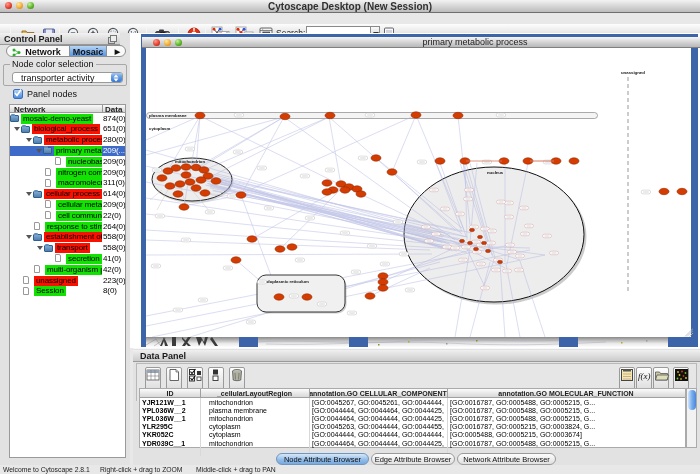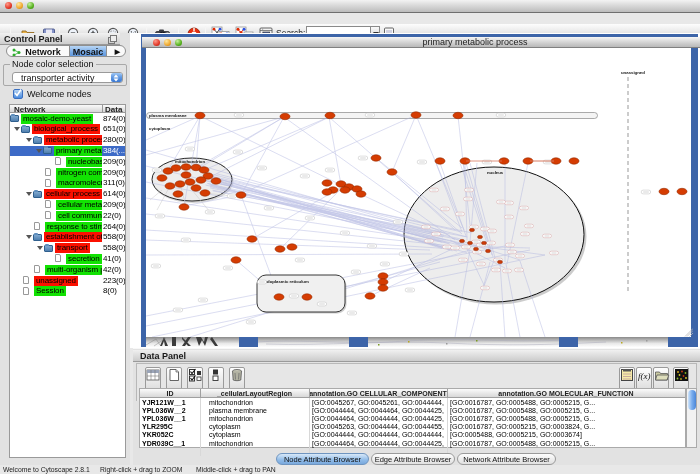--- a/index.html
+++ b/index.html
@@ -86,20 +86,21 @@
 
 #sbar{left:0;top:465px;width:700px;height:9px;background:#e8e8e8;font-size:6.8px;color:#222}
 #sbar span{position:absolute;top:1px}
 .icon{position:absolute;top:2px}
 </style></head><body>
 <div id="app">
 <div id="mtb" class="abs">
 <div class="light" style="left:5px;background:radial-gradient(circle at 35% 30%,#ff9a8a,#e33a2a 60%,#a81500)"></div>
 <div class="light" style="left:16px;background:radial-gradient(circle at 35% 30%,#ffe9a0,#f0a82f 60%,#c07800)"></div>
 <div class="light" style="left:27px;background:radial-gradient(circle at 35% 30%,#c8f0a0,#58b220 60%,#2f7e00)"></div>
+<div class="t">Cytoscape Desktop (New Session)</div>
     </div>
 <div id="tbar" class="abs">
       <div class="tsep" style="left:10px"></div>
       <div class="tsep" style="left:59px"></div>
       <div class="tsep" style="left:146px"></div>
       <div class="tsep" style="left:178px"></div>
       <div class="tsep" style="left:205px"></div>
       <svg class="icon" style="left:20px" width="16" height="16">
         <path d="M2 5 L6 5 L7 6.5 L14 6.5 L14 13 L2 13 Z" fill="#e8b24a" stroke="#8a6014" stroke-width="0.8"></path>
         <path d="M3.5 8 L14.5 8 L13 13 L2 13 Z" fill="#f5cf80" stroke="#8a6014" stroke-width="0.8"></path>
@@ -730,21 +731,21 @@
 <svg style="position:absolute;right:2px;top:1px" width="8" height="8">
           <path d="M4 0.5 L6.5 3.5 L1.5 3.5 Z" fill="#fff"></path>
           <path d="M4 7.5 L6.5 4.5 L1.5 4.5 Z" fill="#fff"></path>
         </svg>
       </div>
       <div id="cbx">
         <svg width="10" height="10" style="position:absolute;left:-1px;top:-2px">
           <path d="M2 5 L4 7.5 L8 1.5" fill="none" stroke="#fff" stroke-width="1.6"></path>
         </svg>
       </div>
-      <div id="cbxl">Welcome nodes</div>
+      <div id="cbxl">Panel nodes</div>
       <div id="treehdr">
         <span style="position:absolute;left:4px;top:0px">Network</span>
         <span style="position:absolute;left:95px;top:0px">Data</span>
         <span style="position:absolute;left:92px;top:0;width:1px;height:9px;background:#9a9a9a"></span>
       </div>
       <div id="treebody">
         <div class="trow" style="top:0.5px;">
           <span class="folder" style="left:0px"></span>
           <span class="tlab green" style="left:11px;max-width:81px;overflow:hidden">mosaic-demo-yeast</span>
           <span class="tnum" style="">874(0)</span>
@@ -758,21 +759,21 @@
         <div class="trow" style="top:22.1px;">
           <span class="arrow" style="left:16px"></span>
           <span class="folder" style="left:23px"></span>
           <span class="tlab red" style="left:34px;max-width:58px;overflow:hidden">metabolic process</span>
           <span class="tnum" style="">280(0)</span>
         </div>
         <div class="trow" style="top:32.9px;background:#3d6bc7;">
           <span class="arrow" style="left:26px"></span>
           <span class="folder" style="left:33px"></span>
           <span class="tlab green" style="left:44px;max-width:48px;overflow:hidden">primary metabo</span>
-          <span class="tnum" style="color:#fff">384(...</span>
+          <span class="tnum" style="color:#fff">209(...</span>
         </div>
         <div class="trow" style="top:43.7px;">
           <span class="file" style="left:45px"></span>
           <span class="tlab green" style="left:56px;max-width:36px;overflow:hidden">nucleobase-c</span>
           <span class="tnum" style="">209(0)</span>
         </div>
         <div class="trow" style="top:54.5px;">
           <span class="file" style="left:35px"></span>
           <span class="tlab green" style="left:46px;max-width:46px;overflow:hidden">nitrogen compo</span>
           <span class="tnum" style="">209(0)</span>

